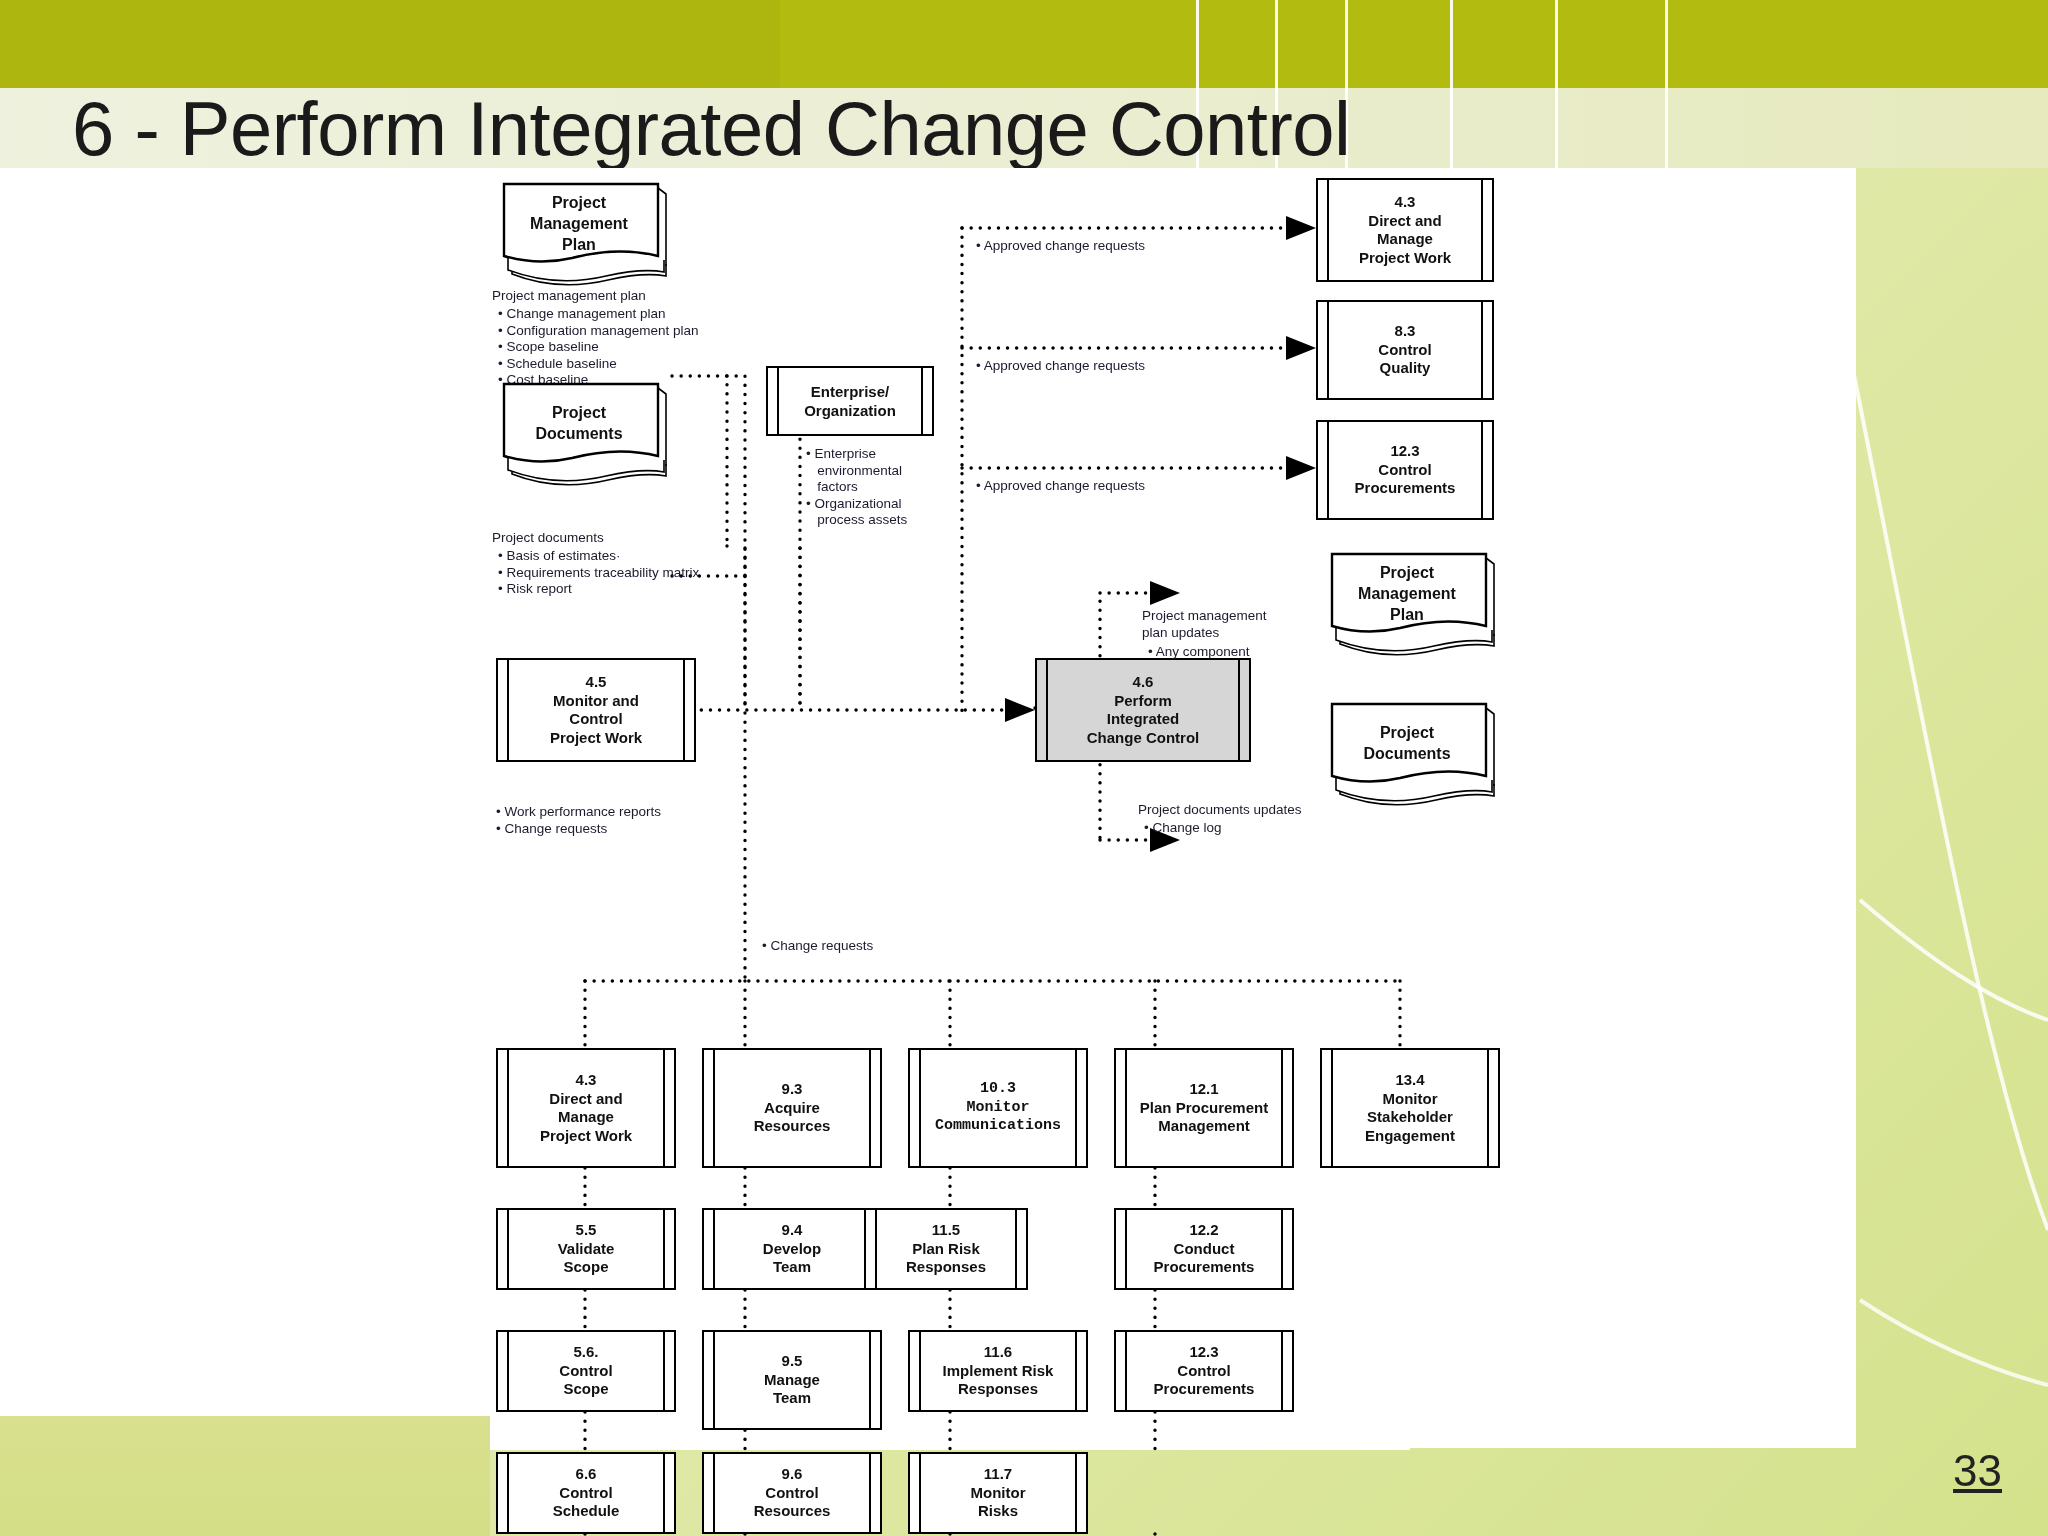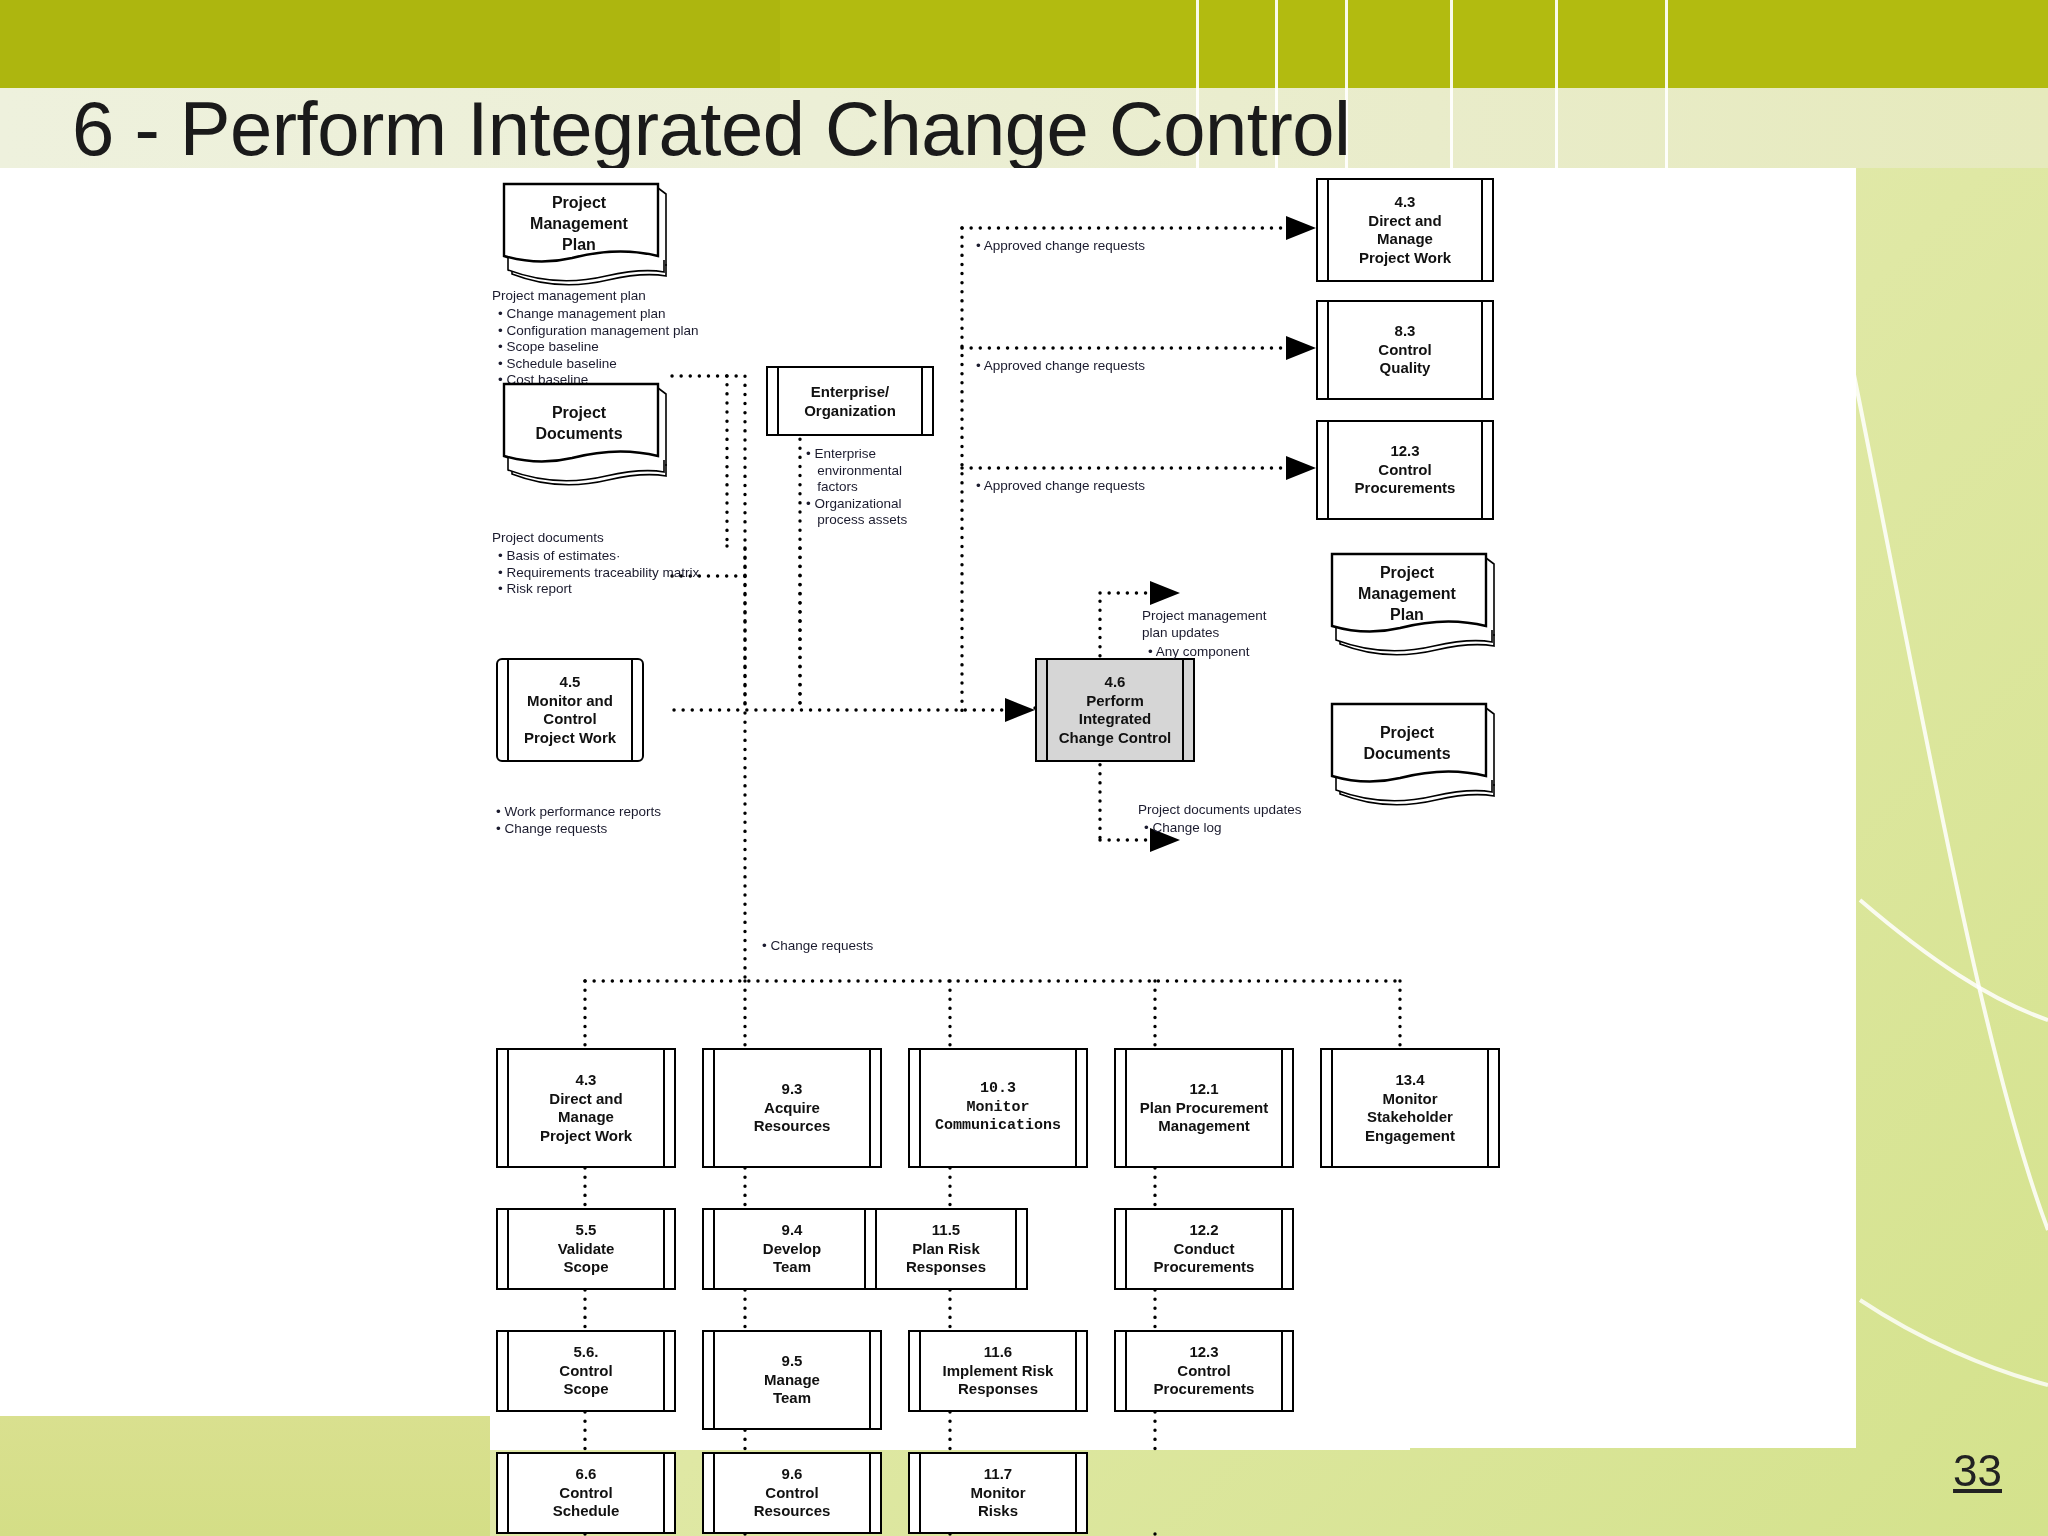--- a/index.html
+++ b/index.html
@@ -232,30 +232,30 @@
     <div class="pbox" style="left:766px;top:198px;width:168px;height:70px;">
       <div class="ptxt" style="white-space:pre-line;">Enterprise/
 Organization</div>
     </div>
     <div class="bullet" style="left:806px;top:278px;">• Enterprise
    environmental
    factors
 • Organizational
    process assets</div>
 
-    <div class="pbox" style="left:496px;top:490px;width:148px;height:104px;border-radius:6px;">
+    <div class="pbox" style="left:496px;top:490px;width:200px;height:104px;">
       <div class="ptxt" style="white-space:pre-line;">4.5
 Monitor and
 Control
 Project Work</div>
     </div>
     <div class="bullet" style="left:496px;top:604px;margin-top:32px;">• Work performance reports
 • Change requests</div>
 
-    <div class="pbox shaded" style="left:1035px;top:490px;width:160px;height:104px;">
+    <div class="pbox shaded" style="left:1035px;top:490px;width:216px;height:104px;">
       <div class="ptxt" style="white-space:pre-line;">4.6
 Perform
 Integrated
 Change Control</div>
     </div>
 
     <div class="pbox" style="left:1316px;top:10px;width:178px;height:104px;">
       <div class="ptxt" style="white-space:pre-line;">4.3
 Direct and
 Manage

